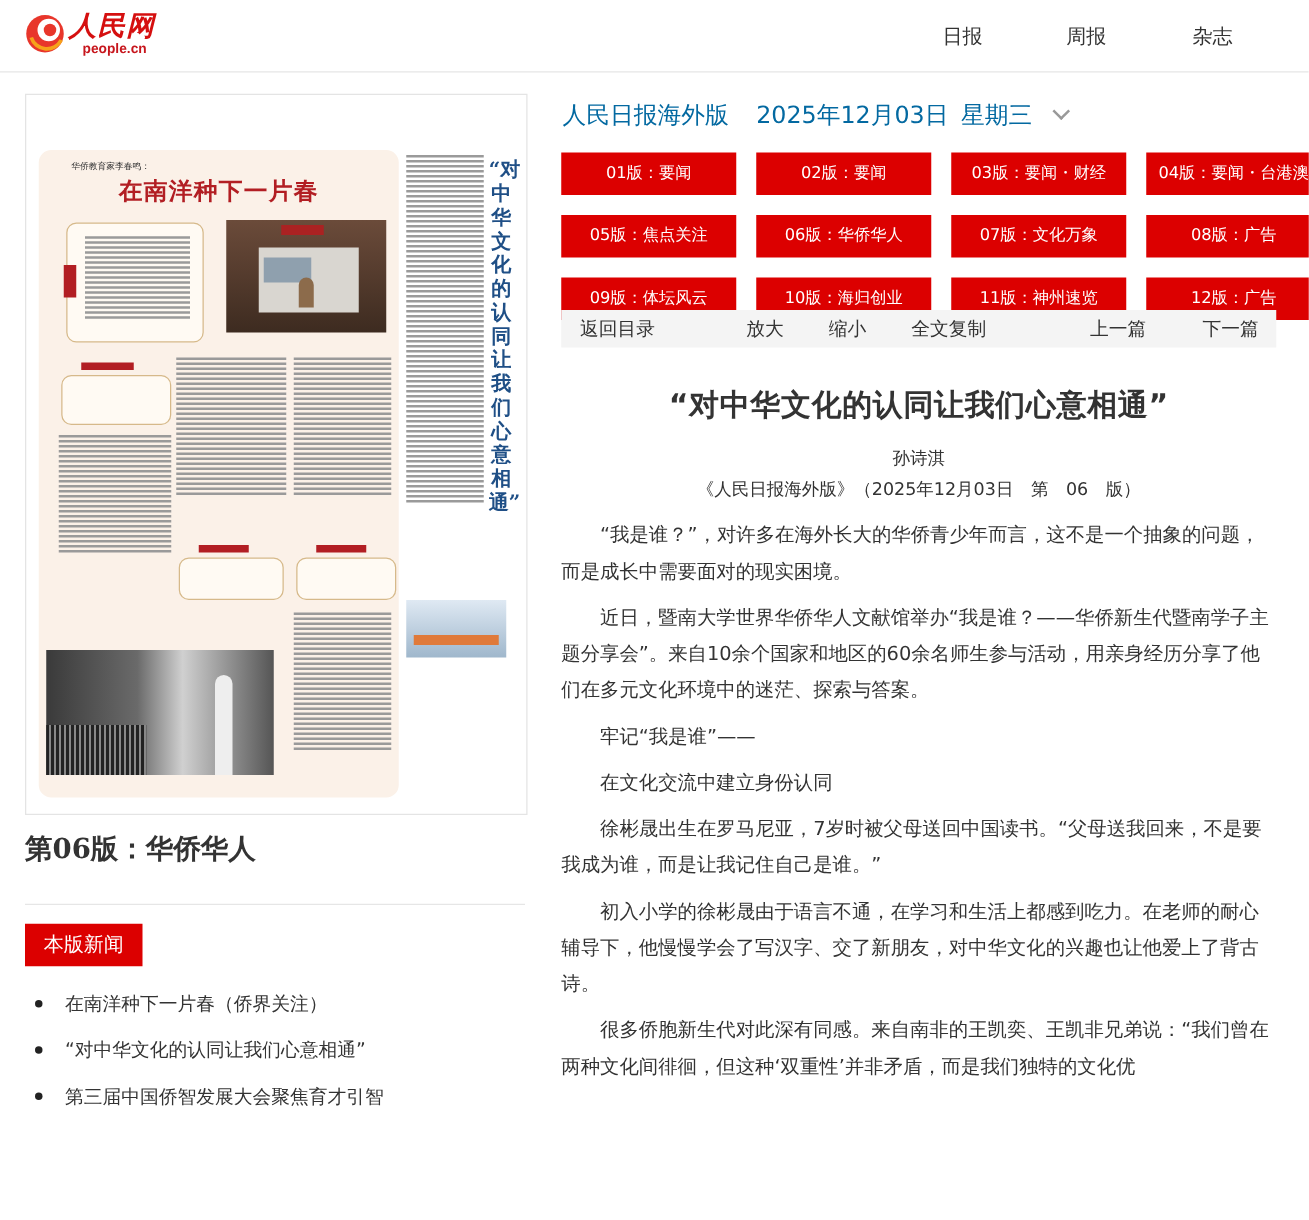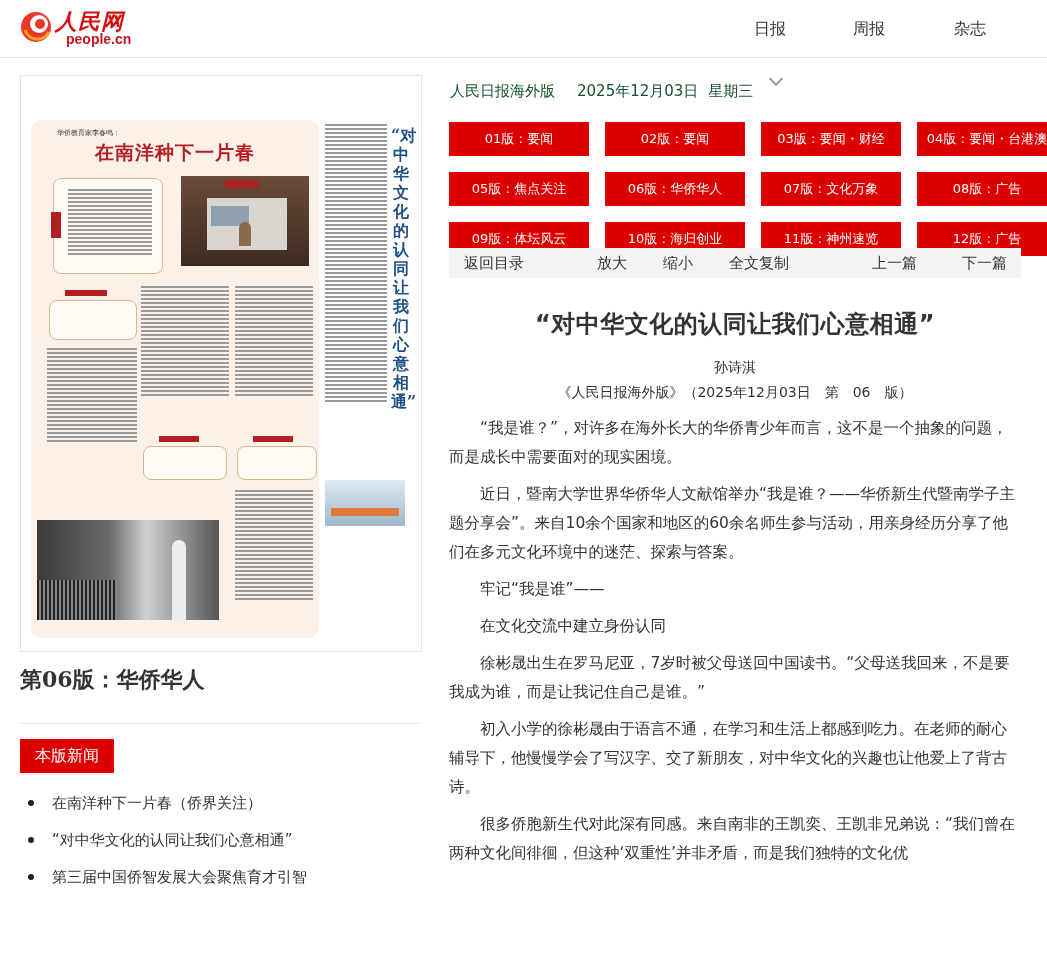--- a/index.html
+++ b/index.html
@@ -4,21 +4,21 @@
   <style>
     * { box-sizing: border-box; margin: 0; padding: 0; }
     html, body { width: 1047px; height: 976px; overflow: hidden; background: #fff; }
     body { font-family: "DejaVu Sans", "Liberation Sans", sans-serif; color: #333; position: relative; }
 
     
     .header { position: absolute; left: 0; top: 0; width: 1047px; height: 58px; border-bottom: 1px solid #e6e6e6; }
     .logo { position: absolute; left: 19px; top: 8px; width: 120px; height: 40px; display: block; }
     .logo-mark { position: absolute; left: 0; top: 2px; width: 34px; height: 34px; }
     .logo-cn { position: absolute; left: 36px; top: 0; font-family: "DejaVu Serif", serif; font-style: italic; font-weight: bold; color: #d50f0f; font-size: 22px; letter-spacing: 1px; line-height: 26px; }
-    .logo-en { position: absolute; left: 47px; top: 24px; font-family: "Liberation Sans", sans-serif; font-weight: bold; color: #c7161d; font-size: 14px; line-height: 14px; }
+    .logo-en { position: absolute; left: 47px; top: 24px; font-family: "Liberation Sans", sans-serif; font-weight: bold; color: #c7161d; font-size: 11px; line-height: 14px; }
     .top-nav { position: absolute; top: 18px; font-size: 16px; color: #333; line-height: 22px; text-decoration: none; cursor: pointer; }
 
     
     .page-frame { position: absolute; left: 20px; top: 75px; width: 402px; height: 577px; border: 1px solid #e4e4e4; background: #fff; padding: 4px; }
     .paper { position: relative; width: 100%; height: 100%; background: #fff; overflow: hidden; }
     .paper-head { position: absolute; left: 6px; top: 14px; width: 382px; height: 20px; border-bottom: 1.5px solid #2a5a8a; }
     .paper-num { position: absolute; left: 0; top: 0; font-family: "DejaVu Serif", serif; font-style: italic; font-weight: bold; font-size: 14px; color: #111; }
     .paper-section { position: absolute; left: 21px; top: 1px; background: #1f5a93; color: #fff; font-size: 9px; font-weight: bold; padding: 1px 3px; font-family: "DejaVu Serif", serif; }
     .paper-logo { position: absolute; left: 170px; top: 0; color: #c8161d; font-style: italic; font-weight: bold; font-size: 10px; font-family: "DejaVu Serif", serif; }
     .paper-meta { position: absolute; right: 2px; top: 2px; width: 60px; }
@@ -48,21 +48,21 @@
     .section-title { position: absolute; left: 20px; top: 662px; font-family: "DejaVu Serif", serif; font-weight: bold; font-size: 22px; color: #333; line-height: 34px; }
     .left-divider { position: absolute; left: 20px; top: 723px; width: 400px; height: 1px; background: #e6e6e6; }
     .news-tab { position: absolute; left: 20px; top: 739px; width: 94px; height: 34px; background: #dc0000; color: #fff; font-size: 16px; line-height: 34px; text-align: center; }
     .news-list { position: absolute; left: 25px; top: 790px; list-style: none; }
     .news-item { position: relative; padding-left: 27px; height: 37px; font-size: 15px; line-height: 26px; color: #333; cursor: pointer; }
     .news-item .bullet { position: absolute; left: 3px; top: 10px; width: 6px; height: 6px; background: #222; border-radius: 50%; }
     .news-item.editor { cursor: default; }
     .email { font-family: "DejaVu Sans Mono", monospace; font-size: 13px; }
 
     
-    .edition-bar { position: absolute; left: 450px; top: 80px; height: 24px; font-size: 15px; color: #14532d; line-height: 22px; display: flex; align-items: flex-start; }
+    .edition-bar { position: absolute; left: 450px; top: 80px; height: 24px; font-size: 19px; color: #0369a1; line-height: 22px; display: flex; align-items: center; }
     .edition-bar .pub { margin-right: 22px; }
     .edition-bar .date { margin-right: 10px; }
     .edition-bar .week { margin-right: 18px; }
     .chevron { width: 10px; height: 10px; border-right: 2px solid #999; border-bottom: 2px solid #999; transform: rotate(45deg); margin-top: -6px; cursor: pointer; }
 
     .edition-grid { position: absolute; left: 449px; top: 122px; width: 608px; display: grid; grid-template-columns: 140px 140px 140px 140px; grid-auto-rows: 34px; gap: 16px; background: #fff; }
     .edition-cell { background: #dc0000; color: #fff; font-size: 13px; text-align: center; line-height: 34px; cursor: pointer; white-space: nowrap; }
 
     .toolbar { position: absolute; left: 449px; top: 248px; width: 572px; height: 30px; background: #f4f4f4; font-size: 15px; color: #333; }
     .toolbar span { position: absolute; top: 4px; line-height: 22px; cursor: pointer; }

